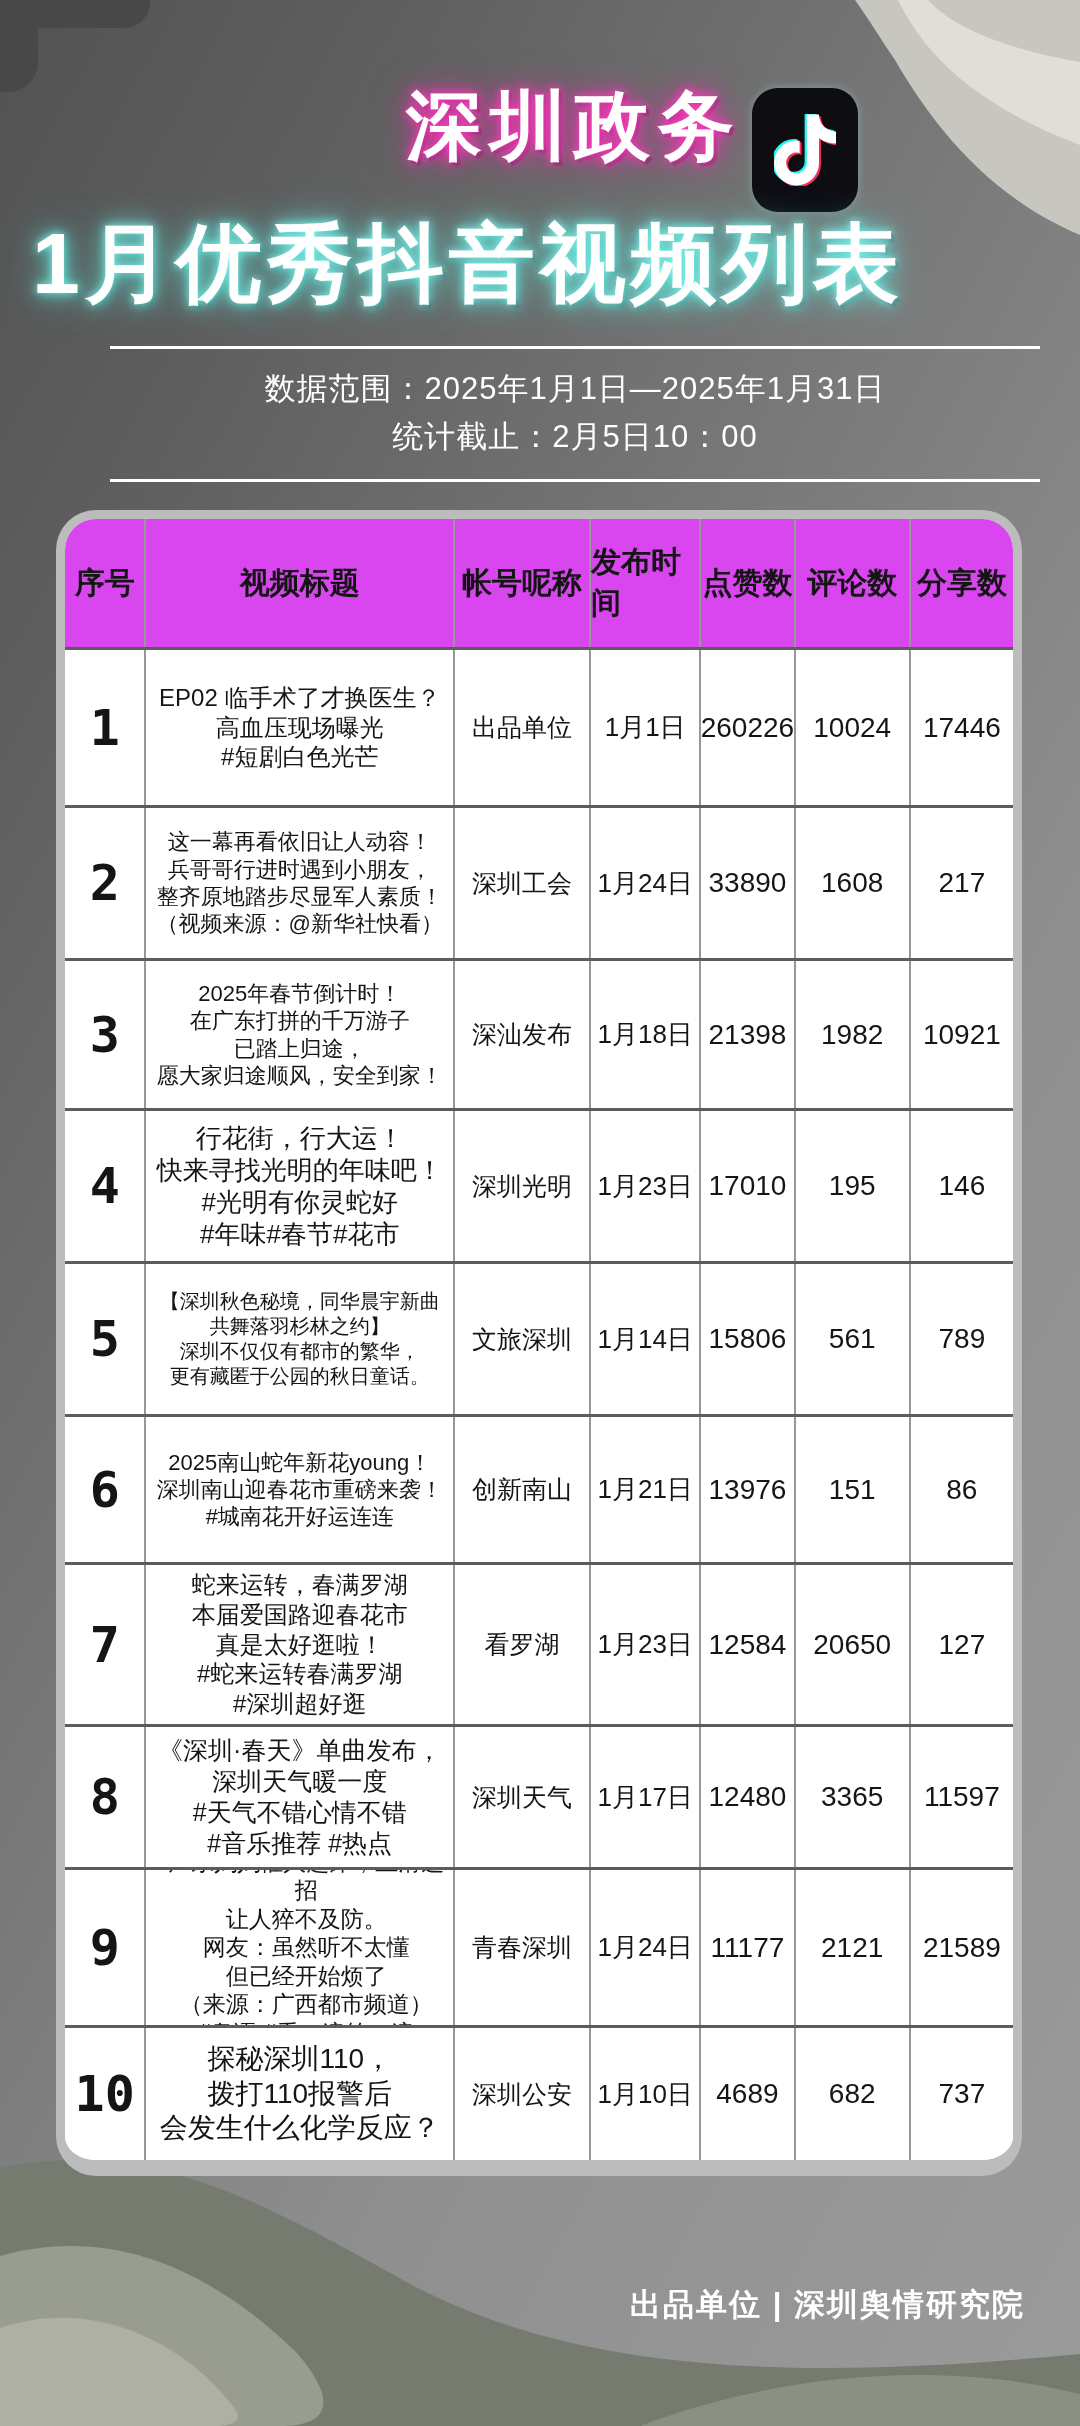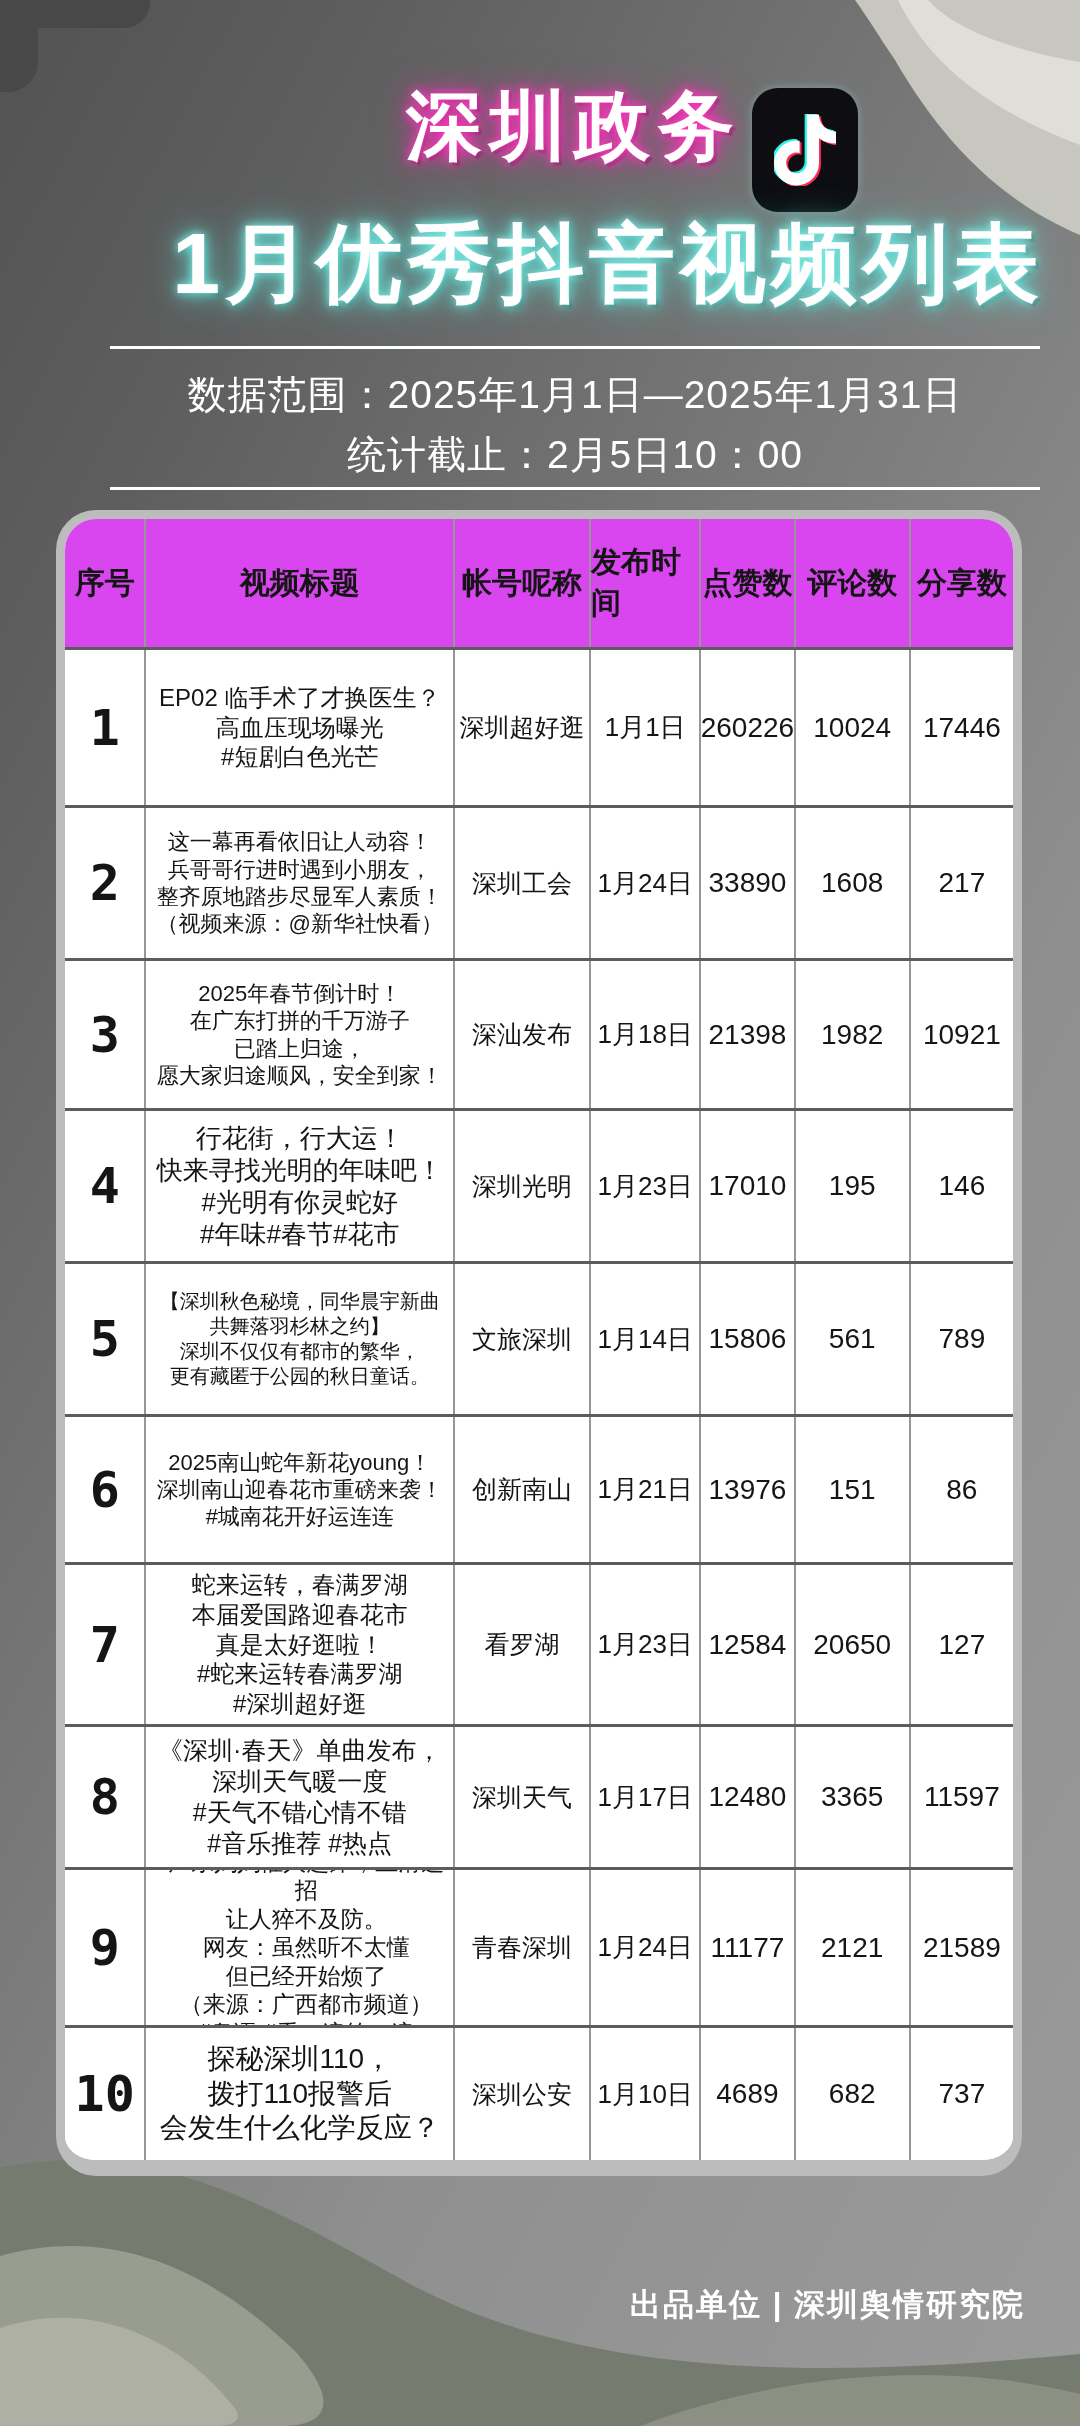--- a/index.html
+++ b/index.html
@@ -17,36 +17,37 @@
   .waves-tr{position:absolute;right:0;top:0;}
   .waves-bottom{position:absolute;left:0;bottom:0;}
 
   
   .title1{
     position:absolute; left:0; top:76px; width:742px; text-align:right;
     font-size:76px; font-weight:bold; letter-spacing:8px; color:#fff;
     text-shadow:0 0 8px rgba(255,63,191,.95),0 0 18px rgba(255,47,185,.85),0 0 36px rgba(232,41,176,.7),3px 3px 2px rgba(90,10,70,.55);
   }
   .title2{
-    position:absolute; left:0; top:206px; width:1044px; text-align:right;
+    position:absolute; left:0; top:206px; width:1044px; text-align:left;
     font-size:86px; font-weight:bold; letter-spacing:5px; color:#fff;
     text-shadow:0 0 8px rgba(134,245,238,.95),0 0 20px rgba(94,232,222,.85),0 0 40px rgba(94,232,222,.6),3px 3px 2px rgba(18,82,80,.5);
+    padding-left:32px;
   }
   .tiktok-badge{
     position:absolute; left:752px; top:88px; width:106px; height:124px;
     background:#0d0d12; border-radius:26px; display:flex; align-items:center; justify-content:center;
     box-shadow:0 0 10px rgba(160,245,240,.35);
   }
 
   
   .meta{
     position:absolute; left:110px; top:346px; width:930px;
     border-top:3px solid #fff; border-bottom:3px solid #fff;
-    padding:16px 0 1px; text-align:center; color:#fff;
-    font-size:39px; line-height:1.55; font-weight:500; letter-spacing:1px;
+    padding:16px 0 18px; text-align:center; color:#fff;
+    font-size:31px; line-height:1.55; font-weight:500; letter-spacing:1px;
   }
 
   
   .card{
     position:absolute; left:56px; top:510px; width:966px;
     background:#fff; border:9px solid #bcbcbc; border-bottom-width:16px;
     border-radius:40px; overflow:hidden;
   }
   .thead{ display:flex; height:128px; background:#d946ef; }
   .hcell{
@@ -120,21 +121,21 @@
       <div class="hcell c4">点赞数</div>
       <div class="hcell c5">评论数</div>
       <div class="hcell c6">分享数</div>
     </div>
     <div id="tbody">
         <div class="trow" style="height: 158px;">
     <div class="cell c0 cell-no">1</div>
     <div class="cell c1 cell-title" style="font-size: 24px;">EP02 临手术了才换医生？
 高血压现场曝光
 #短剧白色光芒</div>
-    <div class="cell c2 cell-account">深圳超好逛</div>
+    <div class="cell c2 cell-account">出品单位</div>
     <div class="cell c3 cell-date">1月1日</div>
     <div class="cell c4 cell-num">260226</div>
     <div class="cell c5 cell-num">10024</div>
     <div class="cell c6 cell-num">17446</div>
   </div>
         <div class="trow" style="height: 153px;">
     <div class="cell c0 cell-no">2</div>
     <div class="cell c1 cell-title" style="font-size: 22px;">这一幕再看依旧让人动容！
 兵哥哥行进时遇到小朋友，
 整齐原地踏步尽显军人素质！

